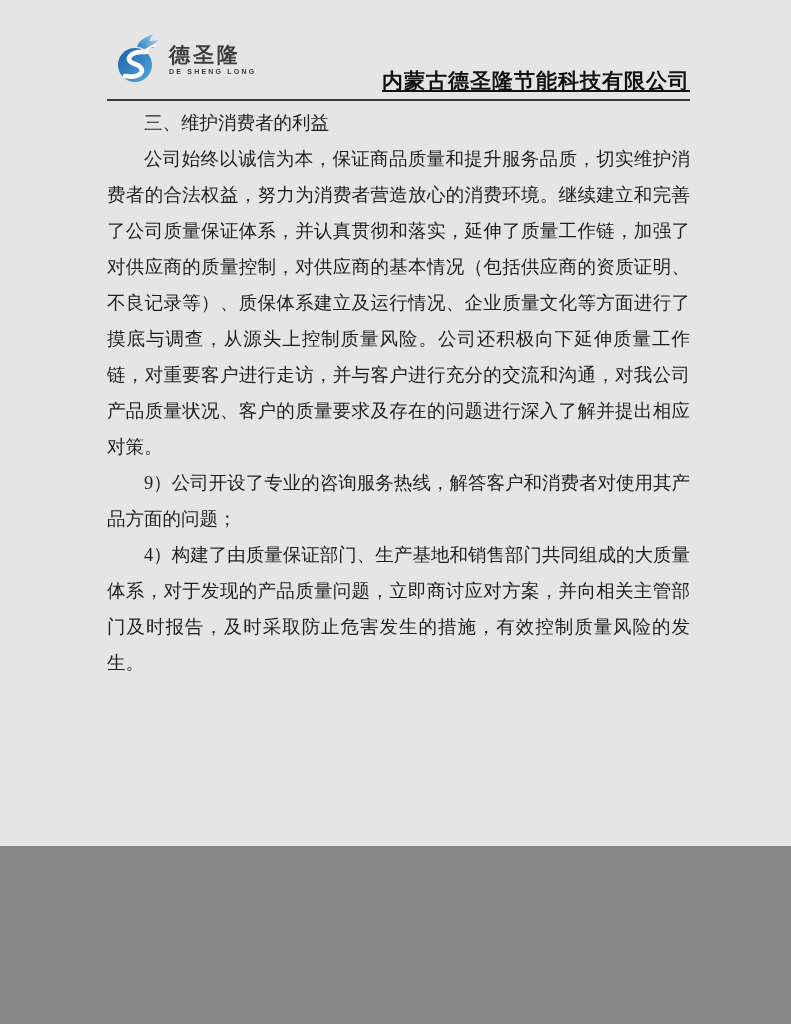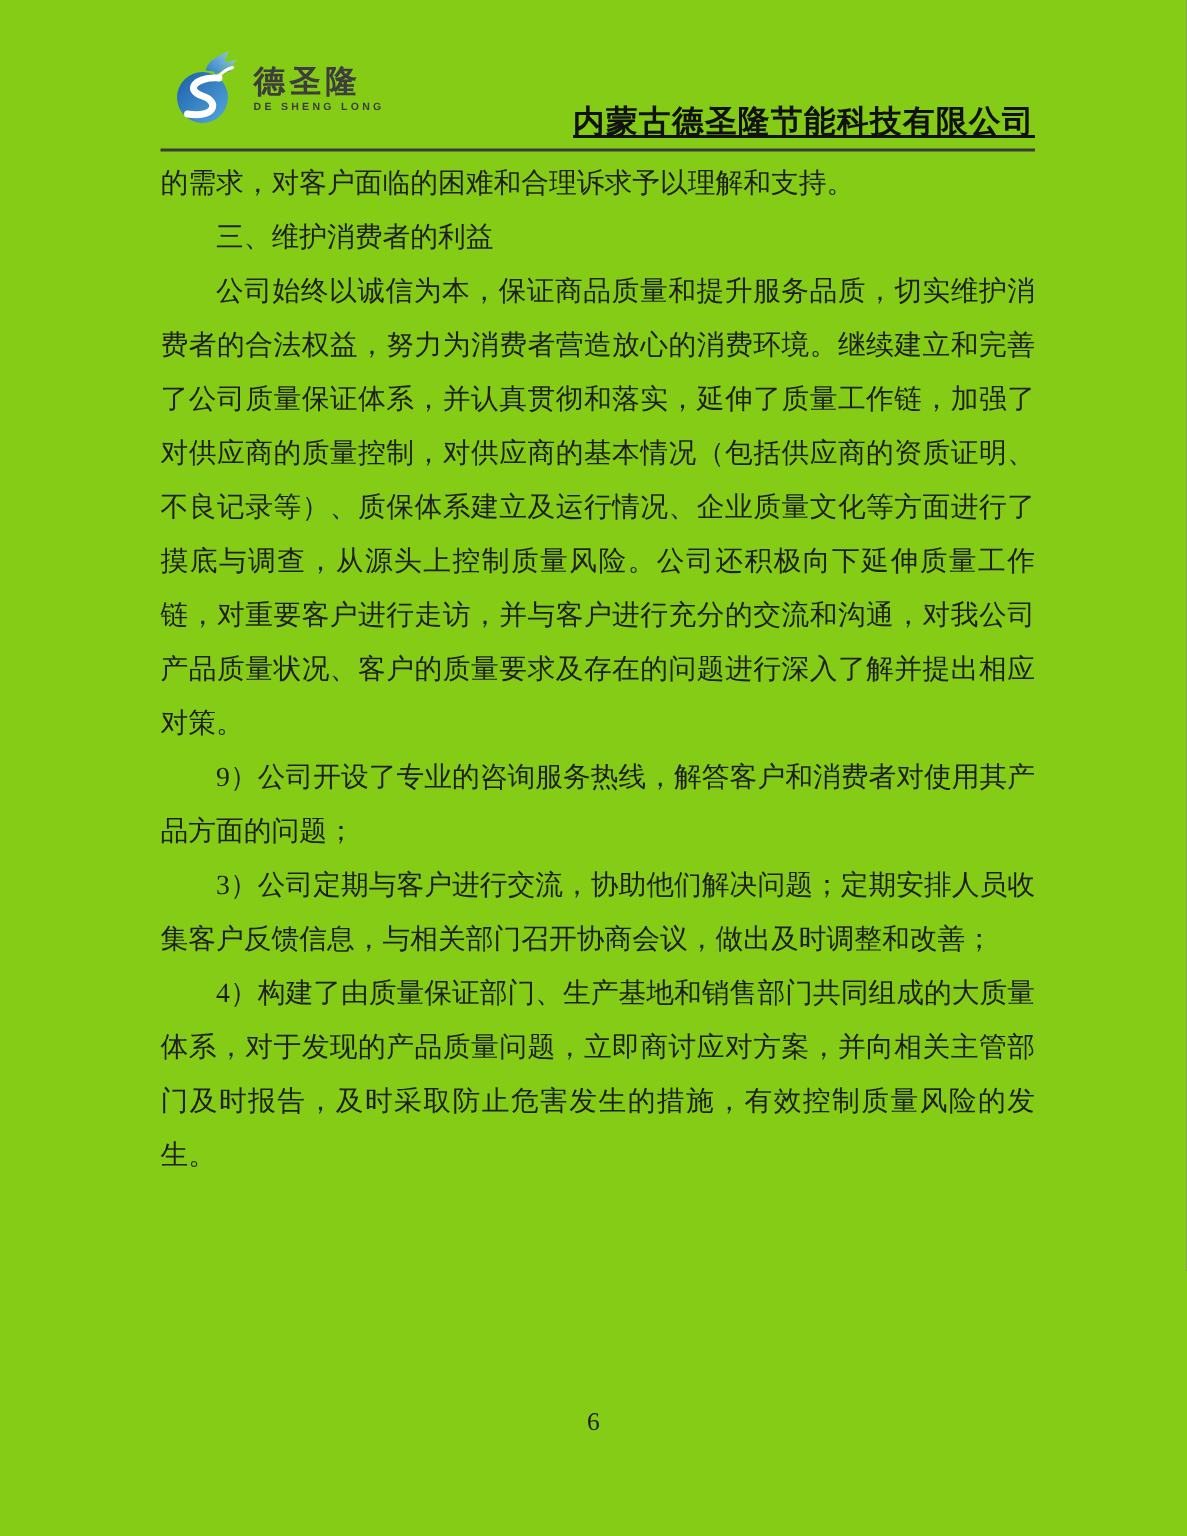--- a/index.html
+++ b/index.html
@@ -1,22 +1,22 @@
 <!DOCTYPE html>
 <html><head>
 <meta charset="utf-8">
 <style>
   * { margin: 0; padding: 0; box-sizing: border-box; }
   html, body { background: #888; }
   .page {
     position: relative;
     width: 791px;
-    height: 1024px;
+    height: 846px;
     margin: 0 auto;
-    background: #84cc16;
+    background: #e5e5e5;
     font-family: "Liberation Serif", "DejaVu Serif", serif;
     color: #1f1f1f;
     overflow: hidden;
   }
   
   .header {
     position: absolute;
     top: 0;
     left: 107px;
     width: 583px;
@@ -113,23 +113,21 @@
       </svg>
       <div class="logo-wordmark">
         <span class="logo-cn">德圣隆</span>
         <span class="logo-en">DE SHENG LONG</span>
       </div>
     </div>
     <div class="company-name">内蒙古德圣隆节能科技有限公司</div>
   </div>
 
   <div class="doc-body">
-      <p class="">的需求，对客户面临的困难和合理诉求予以理解和支持。</p>
       <p class="indent">三、维护消费者的利益</p>
       <p class="indent">公司始终以诚信为本，保证商品质量和提升服务品质，切实维护消费者的合法权益，努力为消费者营造放心的消费环境。继续建立和完善了公司质量保证体系，并认真贯彻和落实，延伸了质量工作链，加强了对供应商的质量控制，对供应商的基本情况（包括供应商的资质证明、不良记录等）、质保体系建立及运行情况、企业质量文化等方面进行了摸底与调查，从源头上控制质量风险。公司还积极向下延伸质量工作链，对重要客户进行走访，并与客户进行充分的交流和沟通，对我公司产品质量状况、客户的质量要求及存在的问题进行深入了解并提出相应对策。</p>
       <p class="indent">9）公司开设了专业的咨询服务热线，解答客户和消费者对使用其产品方面的问题；</p>
-      <p class="indent">3）公司定期与客户进行交流，协助他们解决问题；定期安排人员收集客户反馈信息，与相关部门召开协商会议，做出及时调整和改善；</p>
       <p class="indent">4）构建了由质量保证部门、生产基地和销售部门共同组成的大质量体系，对于发现的产品质量问题，立即商讨应对方案，并向相关主管部门及时报告，及时采取防止危害发生的措施，有效控制质量风险的发生。</p>
     </div>
 
   <div class="page-number">6</div>
 
 </div>
 
 </body></html>

